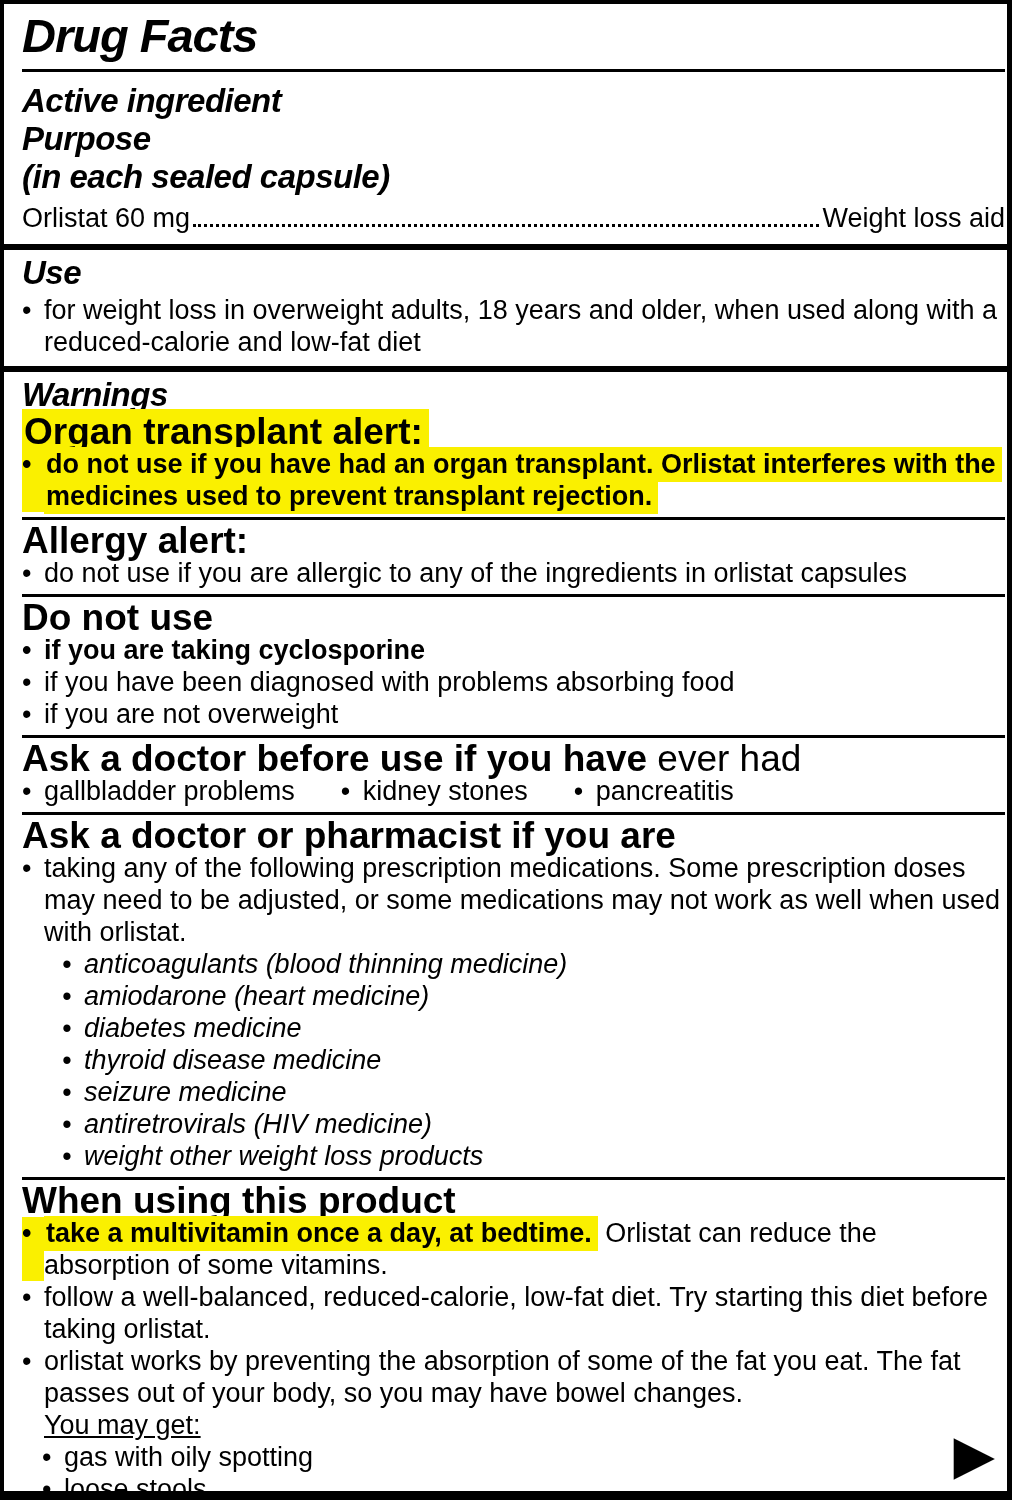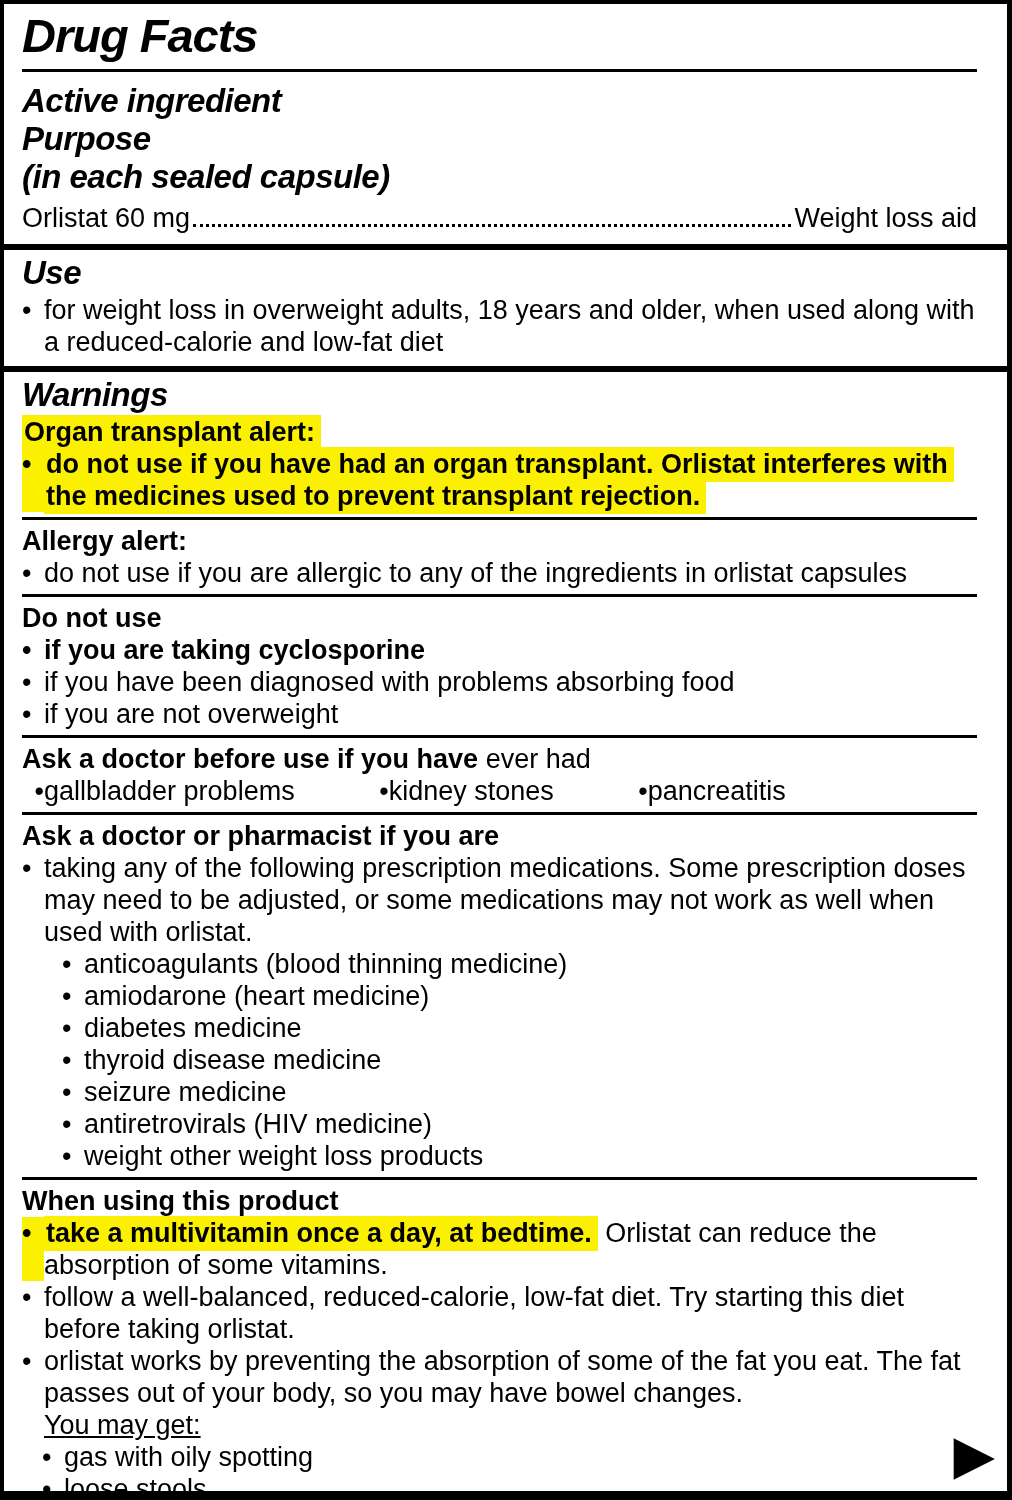--- a/index.html
+++ b/index.html
@@ -8,52 +8,52 @@
     width:1012px; height:1500px;
     box-sizing:border-box;
     background:var(--paper,#fff);
     color:var(--ink,#000);
     border:4px solid var(--ink,#000);
     border-right-width:5px;
     border-bottom-width:9px;
     font-family:"Liberation Sans", sans-serif;
     overflow:hidden;
   }
-  .sec { padding:2px 30px 8px 18px; }
+  .sec { padding:2px 2px 8px 18px; }
   .sec-bar { border-top:6px solid var(--ink,#000); }
 
   .dftitle {
     font-size:47px; font-weight:bold; font-style:italic;
     line-height:52px; margin:4px 0 0 0; letter-spacing:-1px;
   }
   .title-rule { border-top:3px solid var(--ink,#000); margin:7px 0 10px 0; }
 
   .h2 {
     font-size:33px; font-weight:bold; font-style:italic;
     line-height:38px; letter-spacing:-0.5px;
   }
   .ai-row { display:flex; justify-content:space-between; align-items:flex-start;flex-direction:column; }
 
-  .body-txt { font-size:27px; line-height:32px; }
+  .body-txt { font-size:37px; line-height:32px; }
   .ing-row { display:flex; align-items:flex-end; font-size:27px; line-height:32px; margin-top:6px; padding-bottom:2px; }
   .leader { flex:1 1 auto; border-bottom:3px dotted var(--ink,#000); margin:0 3px 7px 3px; }
 
   .bh { font-weight:bold; }
 
   .b { display:flex; font-size:27px; line-height:32px; }
   .mk { flex:0 0 22px; }
   .mk::before { content:"\2022"; }
   .bt { flex:1 1 auto; }
-  .sub { padding-left:40px; }
+  .sub { padding-left:40px;font-style:italic; }
   .sub2 { padding-left:20px; }
   .ymg { padding-left:22px; font-size:27px; line-height:32px;text-decoration:underline; }
 
   .rule { border-top:3px solid var(--ink,#000); margin:5px 0 5px 0; }
 
-  .inline-bullets { display:flex; column-gap:72px;text-align:right; }
+  .inline-bullets { display:flex; column-gap:46px; }
 
   .hl {
     background:var(--hl,#faf000);
     padding:2px 6px 3px 2px;
     box-decoration-break:clone;
     -webkit-box-decoration-break:clone;
   }
   .mk-hl { background:var(--hl,#faf000); }
 
   .cont-arrow {

